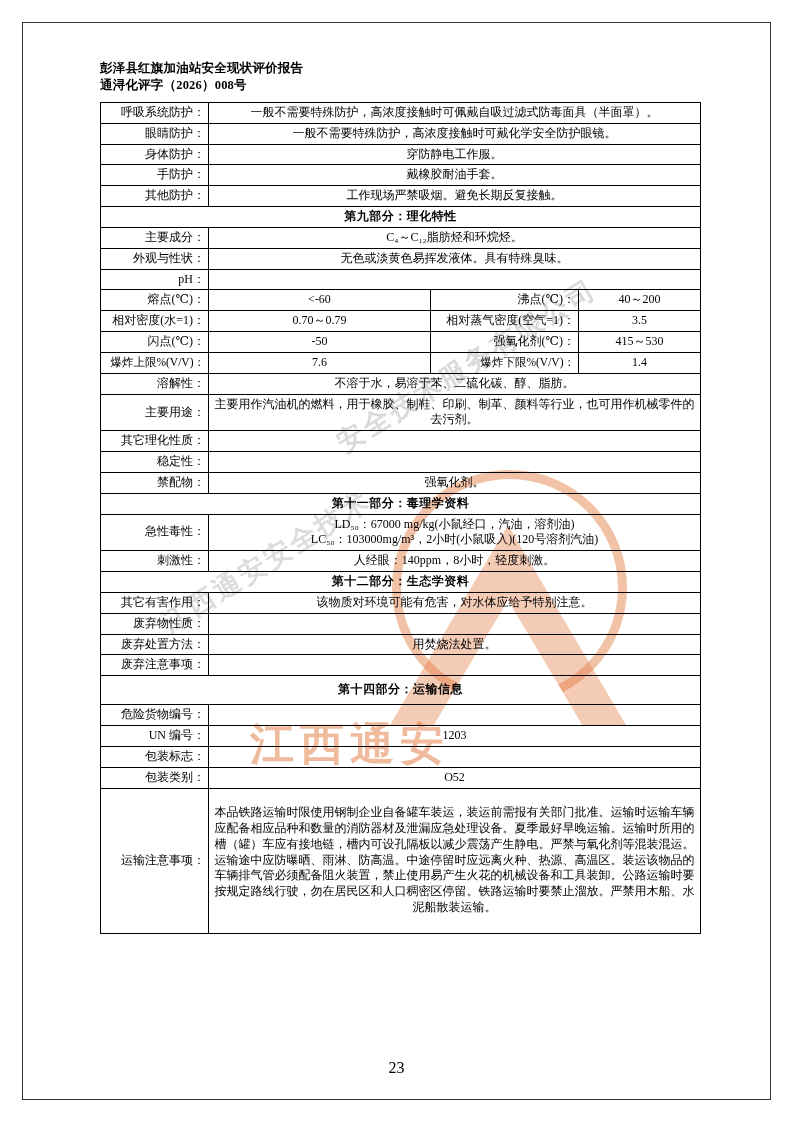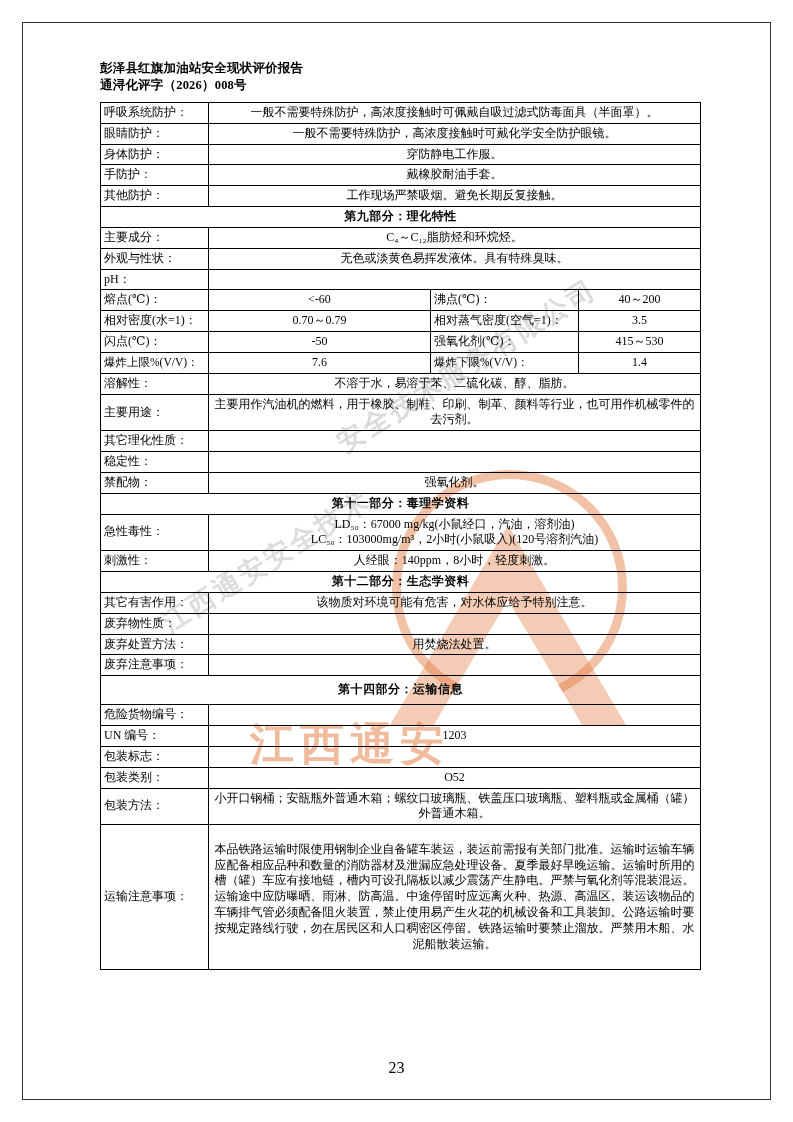--- a/index.html
+++ b/index.html
@@ -49,20 +49,21 @@
     table-layout: fixed;
     font-size: 12px;
   }
   table.msds td {
     border: 1px solid #000;
     padding: 2px 3px;
     vertical-align: middle;
     line-height: 1.32;
   }
   td.label {
+    text-align: right;
     width: 108px;
   }
   td.val {
     text-align: center;
   }
   td.section {
     text-align: center;
     font-weight: bold;
     letter-spacing: 0.5px;
   }
@@ -317,24 +318,20 @@
         </tr>
         <tr>
           <td class="label">包装标志：</td>
           <td class="val" colspan="3"></td>
         </tr>
         <tr>
           <td class="label">包装类别：</td>
           <td class="val" colspan="3">O52</td>
         </tr>
         <tr>
-          <td class="label">包装方法：</td>
-          <td class="val val-multi" colspan="3">小开口钢桶；安瓿瓶外普通木箱；螺纹口玻璃瓶、铁盖压口玻璃瓶、塑料瓶或金属桶（罐）外普通木箱。</td>
-        </tr>
-        <tr>
           <td class="label">运输注意事项：</td>
           <td class="val val-multi" colspan="3" style="height:140px">本品铁路运输时限使用钢制企业自备罐车装运，装运前需报有关部门批准。运输时运输车辆应配备相应品种和数量的消防器材及泄漏应急处理设备。夏季最好早晚运输。运输时所用的槽（罐）车应有接地链，槽内可设孔隔板以减少震荡产生静电。严禁与氧化剂等混装混运。运输途中应防曝晒、雨淋、防高温。中途停留时应远离火种、热源、高温区。装运该物品的车辆排气管必须配备阻火装置，禁止使用易产生火花的机械设备和工具装卸。公路运输时要按规定路线行驶，勿在居民区和人口稠密区停留。铁路运输时要禁止溜放。严禁用木船、水泥船散装运输。</td>
         </tr>
       </tbody>
     </table>
   </div>
 
   <div class="pagenum">23</div>
 </div>
 

